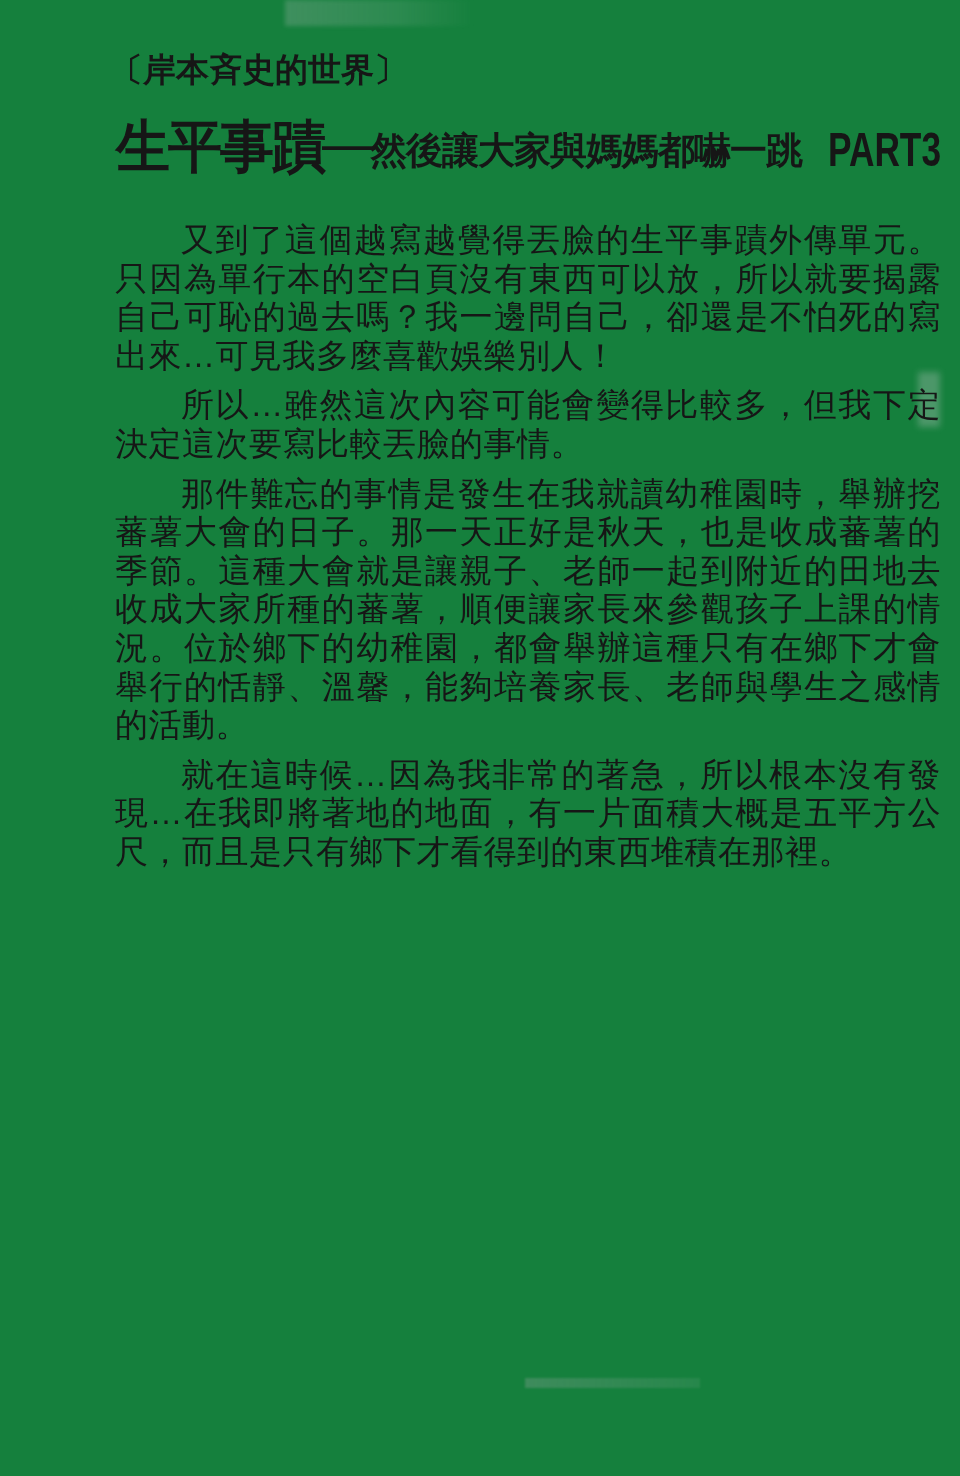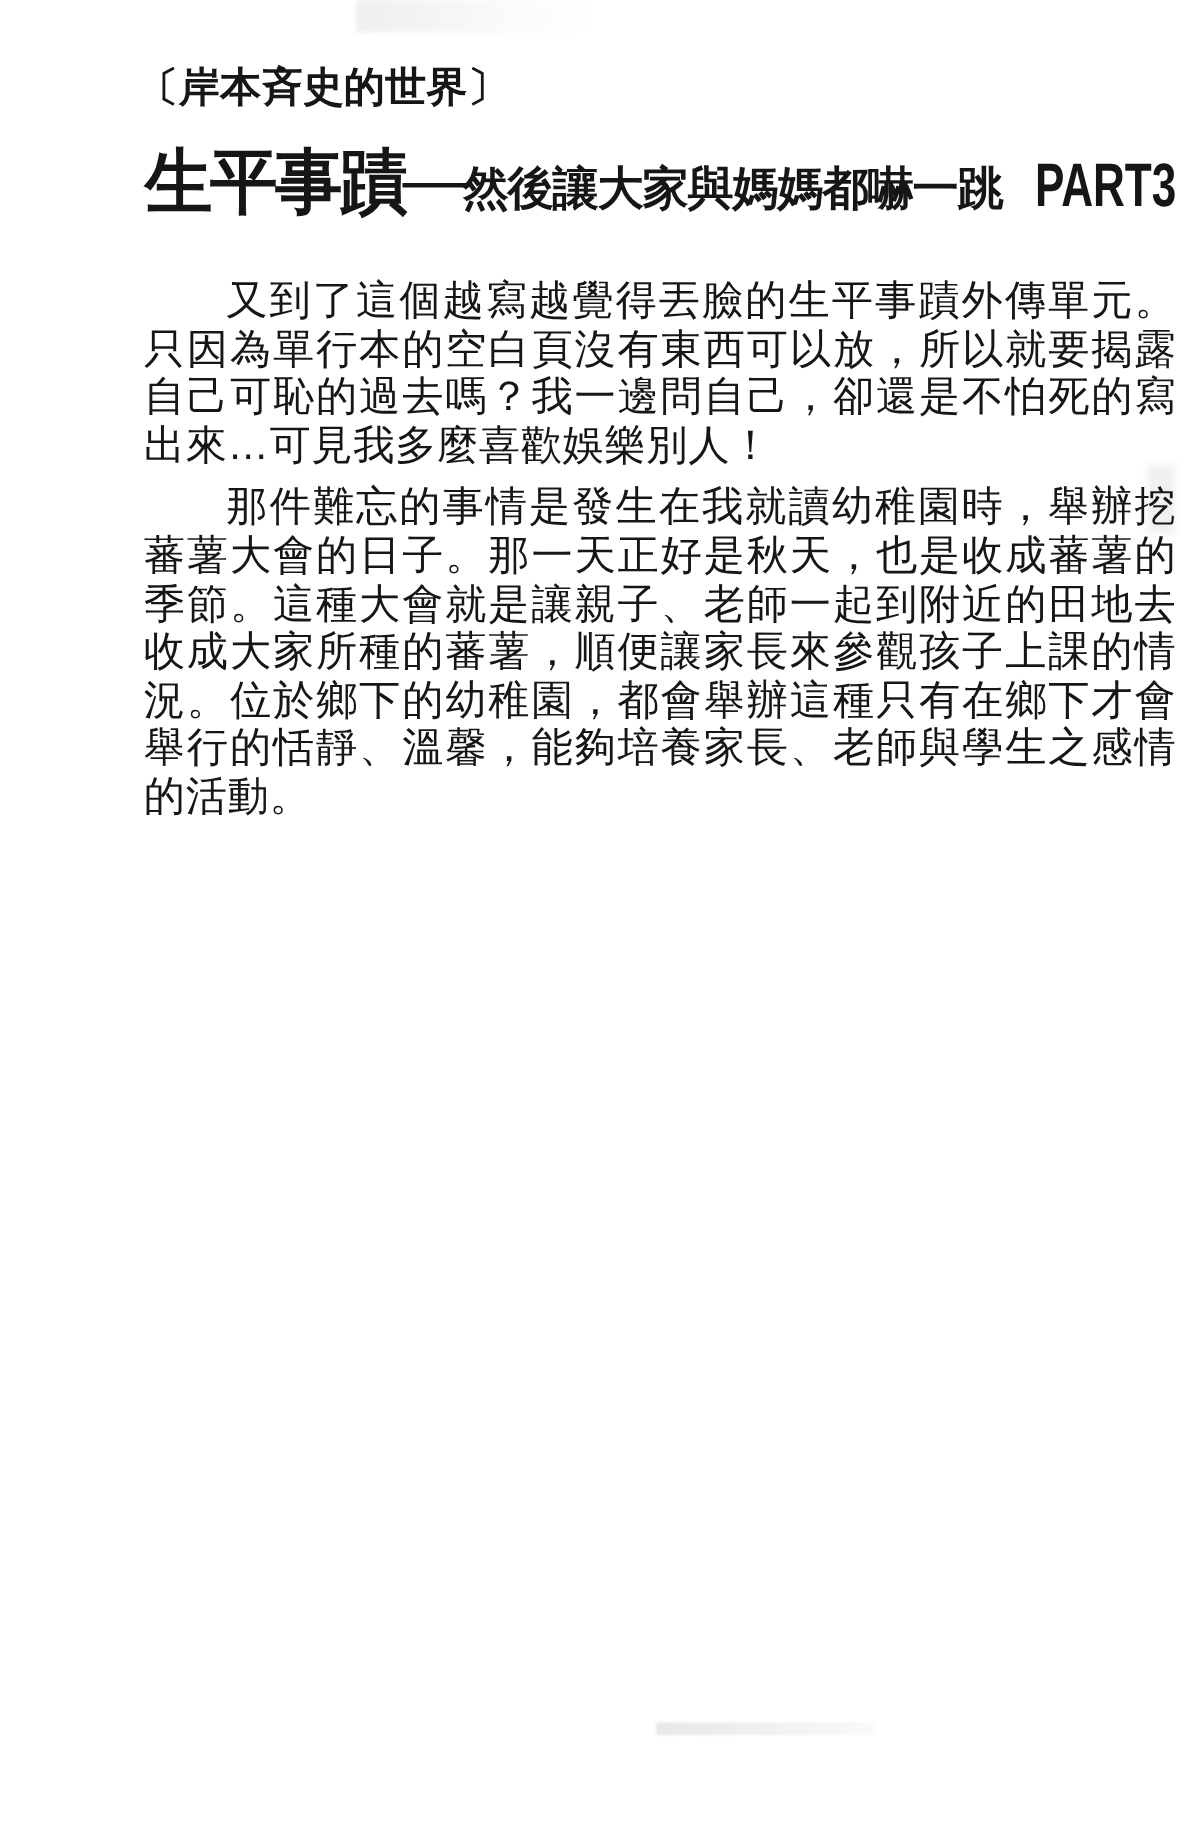--- a/index.html
+++ b/index.html
@@ -116,34 +116,36 @@
     letter-spacing: -1px;
     vertical-align: -3px;
   }
   .closing-suffix {
     margin-left: 74px;
   }
 </style>
 </head>
 <body>
 
-<div class="page" style="background: #ffffff; color: rgb(22, 22, 22);">
+<div class="page" style="background: #15803d; color: rgb(22, 22, 22);">
 
   <div class="artifact artifact-top"></div>
   <div class="artifact artifact-right"></div>
   <div class="artifact artifact-bottom"></div>
 
   <div class="kicker">〔岸本斉史的世界〕</div>
 
   <div class="title-row">
     <span class="title-main">生平事蹟</span>
     <span class="title-dash">—</span>
     <span class="title-sub">然後讓大家與媽媽都嚇一跳</span>
     <span class="title-part">PART3</span>
   </div>
 
   <div class="body-text">
 
     <p class="para">又到了這個越寫越覺得丟臉的生平事蹟外傳單元。只因為單行本的空白頁沒有東西可以放，所以就要揭露自己可恥的過去嗎？我一邊問自己，卻還是不怕死的寫出來…可見我多麼喜歡娛樂別人！</p>
+      <p class="para">所以…雖然這次內容可能會變得比較多，但我下定決定這次要寫比較丟臉的事情。</p>
       <p class="para">那件難忘的事情是發生在我就讀幼稚園時，舉辦挖蕃薯大會的日子。那一天正好是秋天，也是收成蕃薯的季節。這種大會就是讓親子、老師一起到附近的田地去收成大家所種的蕃薯，順便讓家長來參觀孩子上課的情況。位於鄉下的幼稚園，都會舉辦這種只有在鄉下才會舉行的恬靜、溫馨，能夠培養家長、老師與學生之感情的活動。</p>
+      <p class="para">就在這時候…因為我非常的著急，所以根本沒有發現…在我即將著地的地面，有一片面積大概是五平方公尺，而且是只有鄉下才看得到的東西堆積在那裡。</p>
   </div>
 
 </div>
 
 </body></html>

